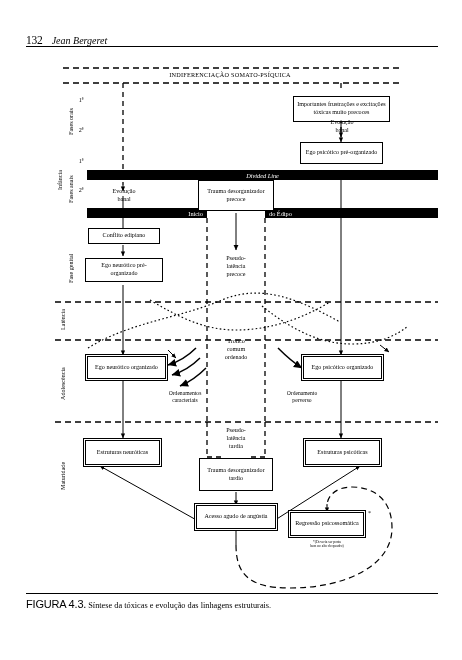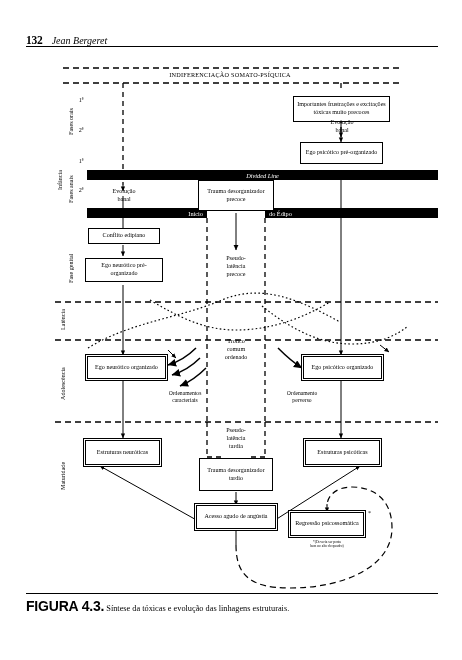--- a/index.html
+++ b/index.html
@@ -4,21 +4,21 @@
 <style>
   html,body{margin:0;padding:0;}
   body{
     width:462px;height:660px;background:#ffffff;
     font-family:"Liberation Serif", serif;
     color:#000;
     position:relative;overflow:hidden;
   }
   
   #page-header{position:absolute;left:26px;top:30px;width:410px;}
-  #page-header .pno{font-family:"Liberation Serif",serif;font-weight:bold;font-size:11.5px;letter-spacing:-0.2px;}
+  #page-header .pno{font-family:"Liberation Serif",serif;font-weight:normal;font-size:11.5px;letter-spacing:-0.2px;}
   #page-header .auth{font-style:italic;font-size:10px;margin-left:9px;text-align:center;}
   #header-rule{position:absolute;left:26px;top:46px;width:412px;height:0;border-top:1.6px solid #000;}
 
   
   #figure{position:absolute;left:0;top:0;width:462px;height:660px;}
   #fig-svg{position:absolute;left:0;top:0;}
 
   
   .nbox{
     position:absolute;border:1px solid #000;background:#fff;
@@ -56,21 +56,21 @@
 
   .fnote{
     position:absolute;font-size:3.6px;line-height:1.25;text-align:center;
     font-family:"Liberation Serif",serif;white-space:pre-line;color:#000;
   }
   .star{position:absolute;font-size:6px;}
 
   
   #cap-rule{position:absolute;left:26px;top:593px;width:412px;height:0;border-top:1.4px solid #000;}
   #caption{position:absolute;left:26px;top:598px;width:420px;font-size:8.3px;}
-  #caption .fg{font-family:"Liberation Sans",sans-serif;font-weight:bold;font-size:14px;letter-spacing:-0.2px;}
+  #caption .fg{font-family:"Liberation Sans",sans-serif;font-weight:normal;font-size:11px;letter-spacing:-0.2px;}
 </style>
 </head>
 <body>
 
 <div id="page-header">
   <span class="pno">132</span><span class="auth">Jean Bergeret</span>
 </div>
 <div id="header-rule"></div>
 
 <div id="figure">

